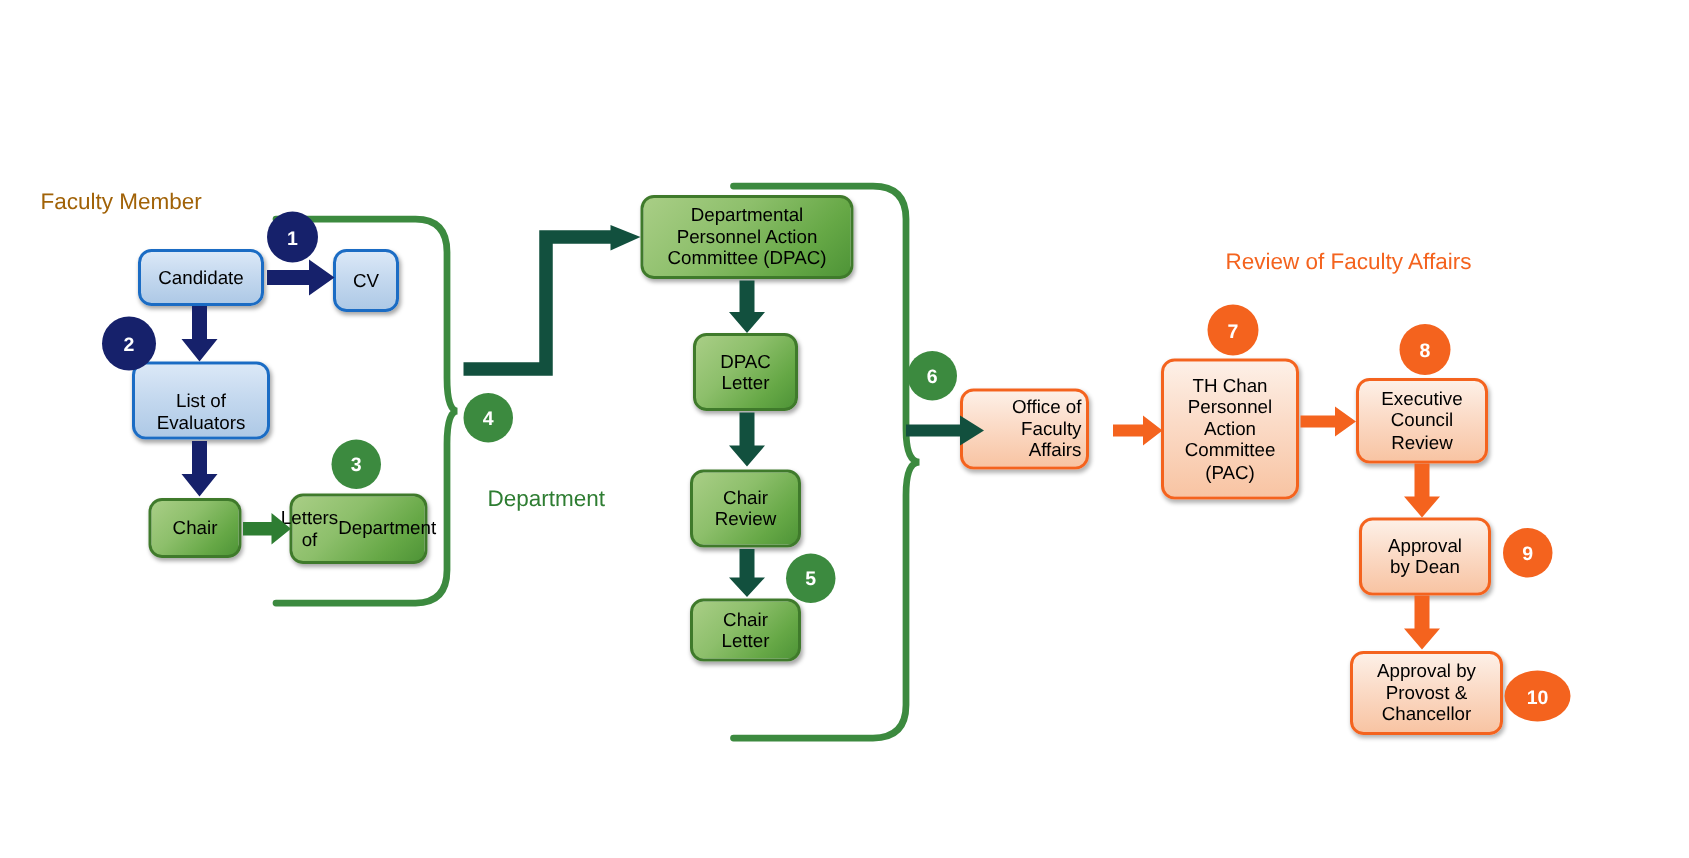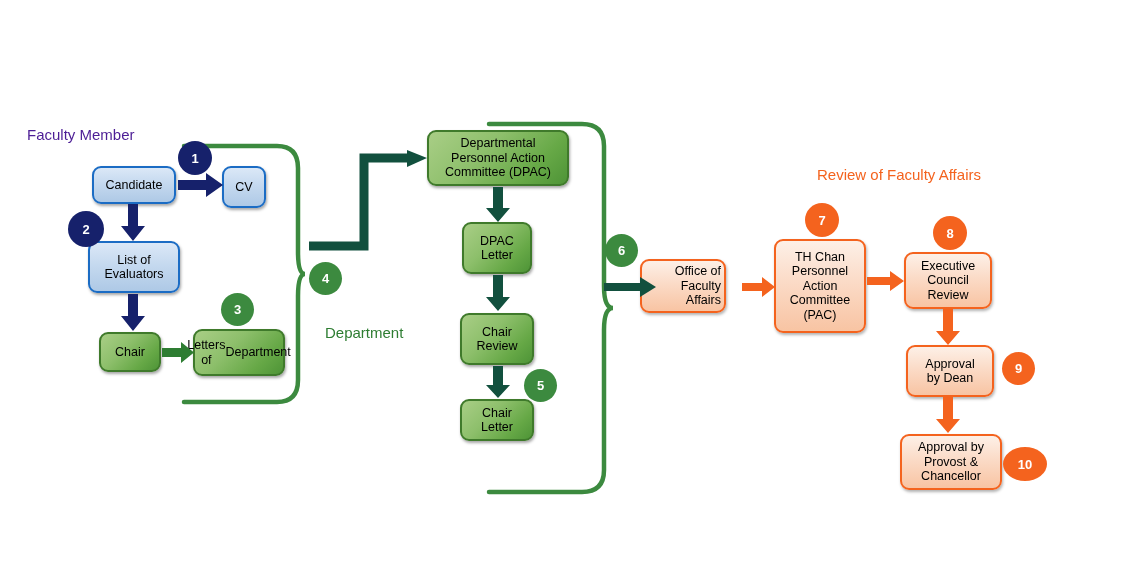--- a/index.html
+++ b/index.html
@@ -16,21 +16,21 @@
     overflow: hidden;
   }
 
   
   .section-title {
     position: absolute;
     font-size: 15px;
     font-weight: 400;
     white-space: nowrap;
   }
-  .title-blue  { color: #4c1d95; }
+  .title-blue  { color: #a16207; }
   .title-green { color: #2E7D32; }
   .title-orange{ color: #F4631E; }
 
   
   .box {
     position: absolute;
     box-sizing: border-box;
     display: flex;
     align-items: center;
     justify-content: center;
@@ -104,21 +104,21 @@
   </div>
 
   <div class="box box-blue" style="left:92px; top:166px; width:84px; height:38px;">
     <span>Candidate</span>
   </div>
 
   <div class="box box-blue" style="left:222px; top:166px; width:44px; height:42px;text-align:right;">
     <span>CV</span>
   </div>
 
-  <div class="box box-blue" style="left:88px; top:241px; width:92px; height:52px; flex-direction:column;">
+  <div class="box box-blue" style="left:88px; top:241px; width:92px; height:52px; flex-direction:column;justify-content:flex-end;">
     <span>List of</span>
     <span>Evaluators</span>
   </div>
 
   <div class="box box-green" style="left:99px; top:332px; width:62px; height:40px;">
     <span>Chair</span>
   </div>
 
   <div class="box box-green" style="left:193px; top:329px; width:92px; height:47px; flex-direction:row;">
     <span>Letters of</span>

